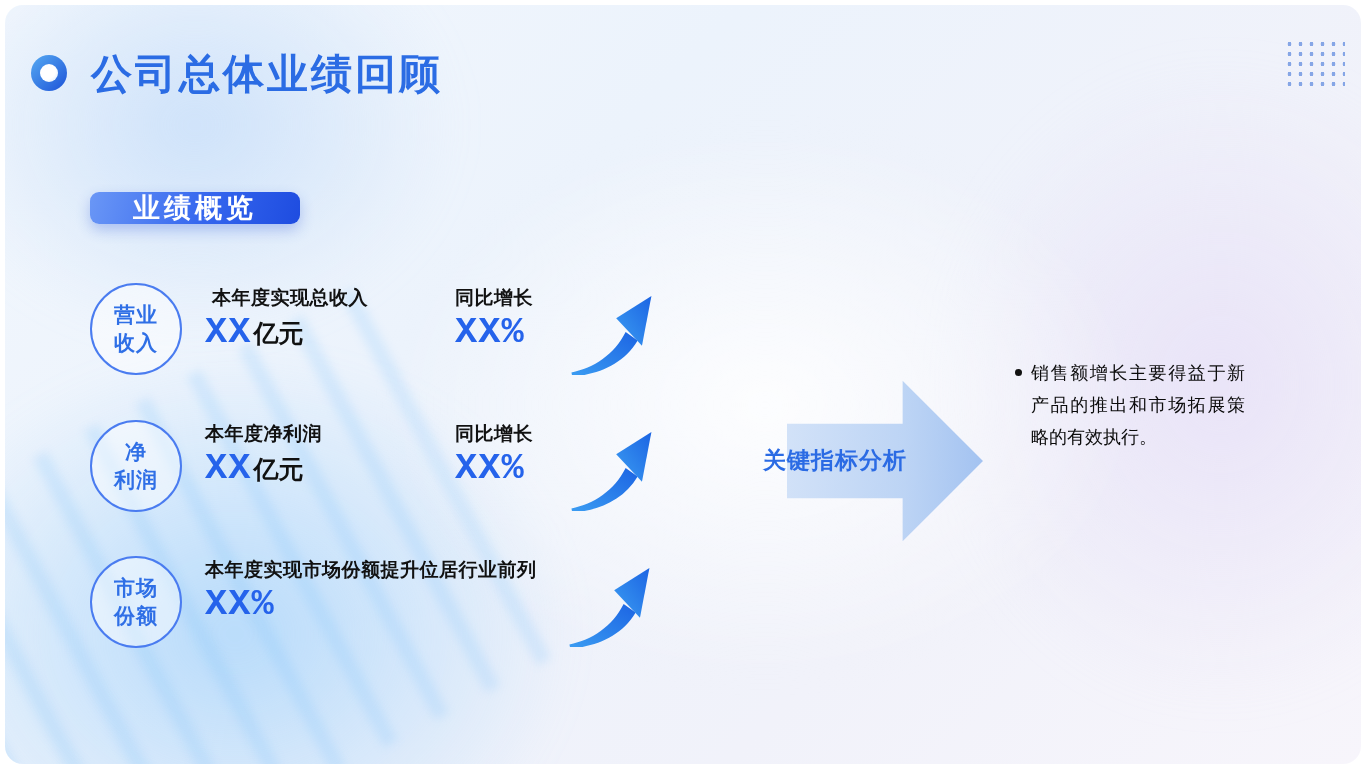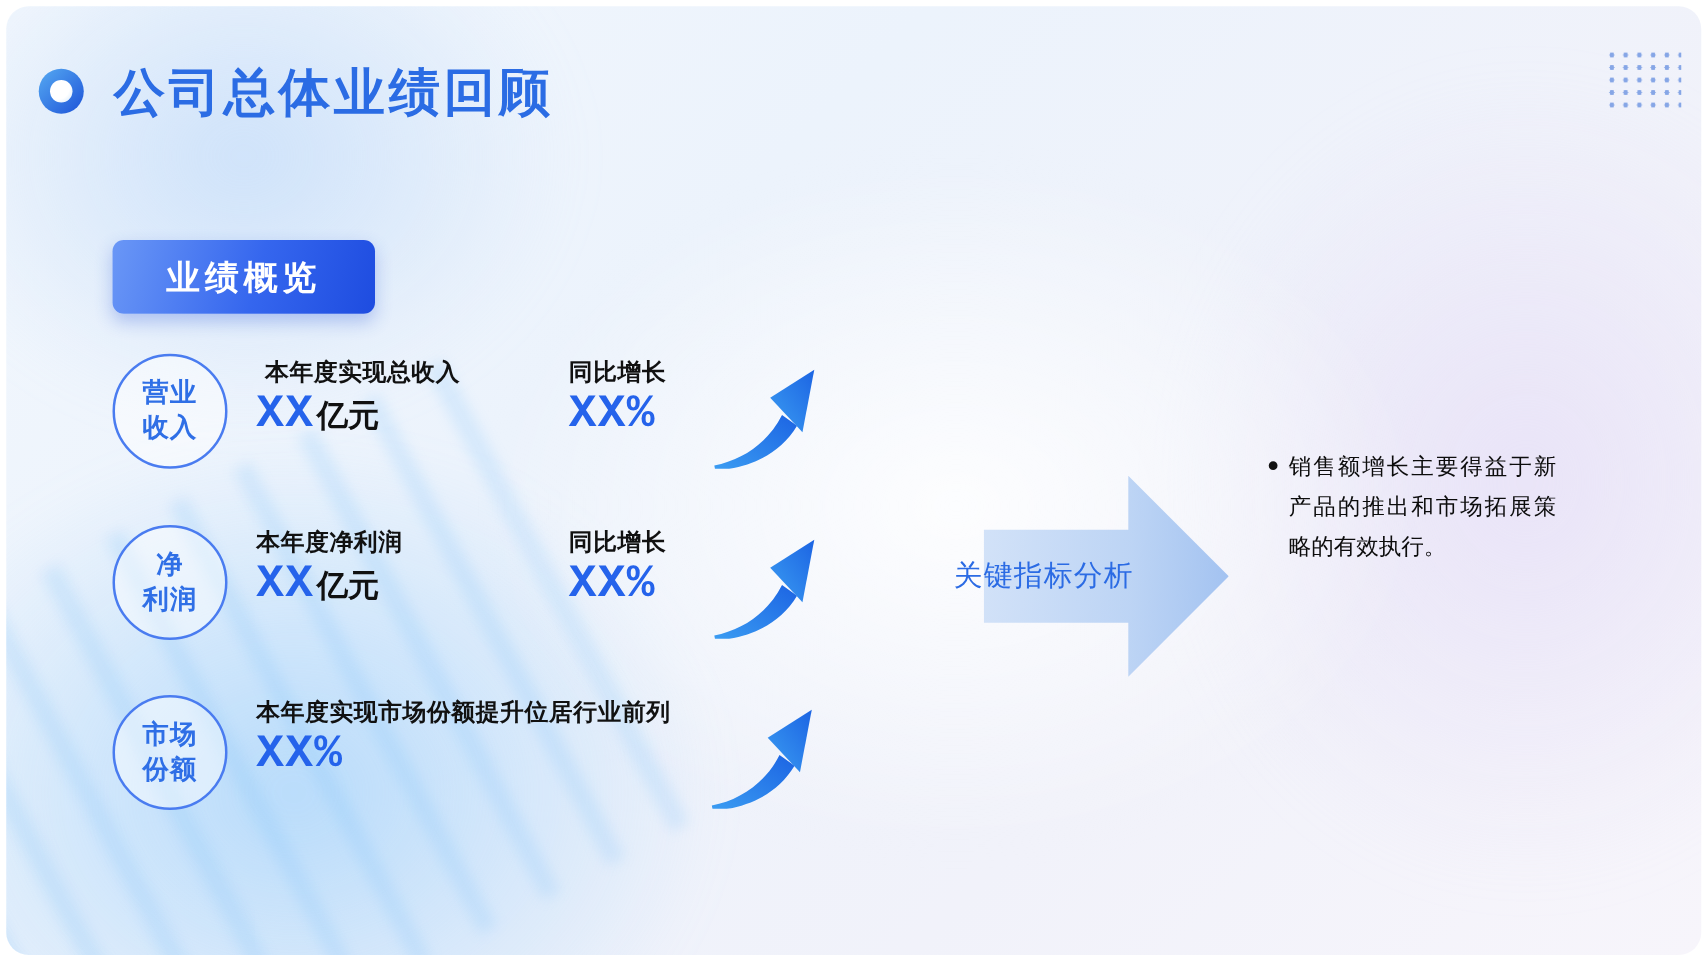--- a/index.html
+++ b/index.html
@@ -19,40 +19,40 @@
   .logo{position:absolute;left:26px;top:50px;width:36px;height:36px;border-radius:50%;
         background:linear-gradient(135deg,#56aaf2,#1d53d8);}
   .logo::after{content:"";position:absolute;left:9px;top:9px;width:18px;height:18px;border-radius:50%;
         background:radial-gradient(circle at 35% 35%,#ffffff 55%,#cfe6fa 100%);}
   .title{position:absolute;left:86px;top:42px;font-size:41px;font-weight:700;color:#2b6ce4;letter-spacing:3px;}
   .dots{position:absolute;right:16px;top:32px;width:63px;height:50px;
         background-image:radial-gradient(circle,#86a6e6 1.9px,rgba(0,0,0,0) 2.1px);
         background-size:11px 10px;background-position:2px 2px;}
 
   
-  .badge{position:absolute;left:85px;top:187px;width:210px;height:59px;border-radius:9px;
+  .badge{position:absolute;left:85px;top:187px;width:210px;height:32px;border-radius:9px;
          background:linear-gradient(105deg,#6a97f6 0%,#3566ee 55%,#1e4ce0 100%);
          box-shadow:0 6px 14px rgba(45,90,220,.30);
          display:flex;align-items:center;justify-content:center;
          color:#ffffff;font-size:27px;font-weight:700;letter-spacing:4px;}
 
   
   .metric-circle{position:absolute;width:88px;height:88px;border-radius:50%;
          border:2px solid #4a7cf0;background:rgba(255,255,255,.45);
          display:flex;flex-direction:column;align-items:center;justify-content:center;
          color:#2f6fe6;font-size:21px;font-weight:700;line-height:1.35;letter-spacing:1px;}
   .m-desc{position:absolute;font-size:19px;font-weight:700;color:#111111;letter-spacing:.5px;}
   .m-valueline{position:absolute;display:flex;align-items:baseline;gap:2px;}
   .m-value{font-family:Liberation Mono, monospace;font-weight:700;font-size:37px;color:#2563eb;letter-spacing:1px;}
   .m-unit{font-size:25px;font-weight:700;color:#111111;}
   .swoosh{position:absolute;width:88px;height:86px;}
 
   
   .flow-arrow{position:absolute;left:782px;top:366px;width:196px;height:180px;}
-  .flow-label{position:absolute;left:758px;top:440px;width:190px;font-size:23px;font-weight:400;color:#2b6be4;letter-spacing:1px;}
+  .flow-label{position:absolute;left:758px;top:440px;width:190px;font-size:23px;font-weight:700;color:#2b6be4;letter-spacing:1px;}
 
   
   .bullets{position:absolute;left:1008px;top:352px;width:232px;font-family:"Liberation Serif","DejaVu Serif",serif;}
   .bullet{position:relative;padding-left:18px;margin-bottom:14px;font-size:18px;line-height:1.78;color:#0c0c0c;text-align:justify;}
   .bullet::before{content:"";position:absolute;left:2px;top:12px;width:7px;height:7px;border-radius:50%;background:#111111;}
 </style>
 </head>
 <body>
 
 <div class="stage">

